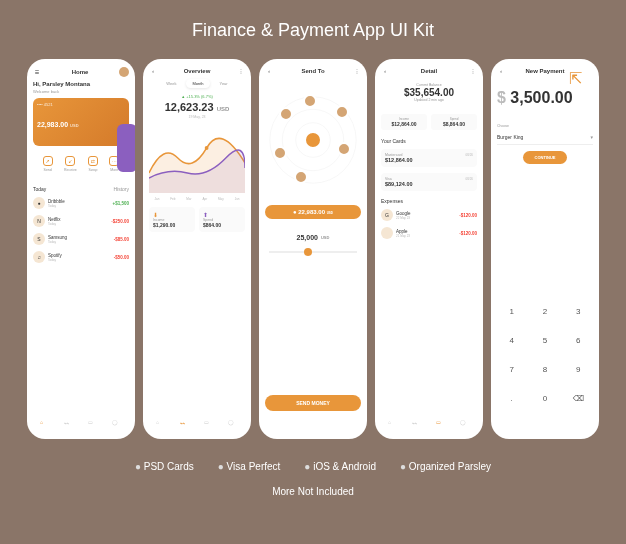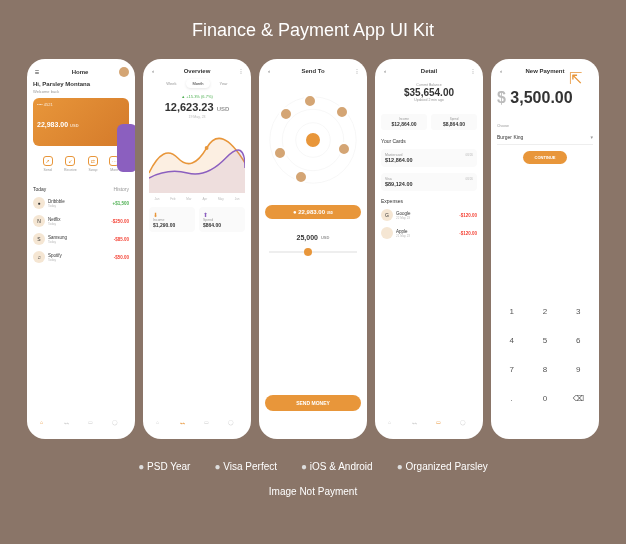--- a/index.html
+++ b/index.html
@@ -328,18 +328,18 @@
     <div class="key">9</div>
     <div class="key">.</div>
     <div class="key">0</div>
     <div class="key">⌫</div>
   </div>
 </div>
 
 </div>
 
 <div class="features">
-  <span>PSD Year</span>
+  <span>PSD Cards</span>
   <span>Visa Perfect</span>
   <span>iOS &amp; Android</span>
   <span>Organized Parsley</span>
 </div>
-<div class="note">Image Not Payment</div>
+<div class="note">More Not Included</div>
 
 </body></html>

